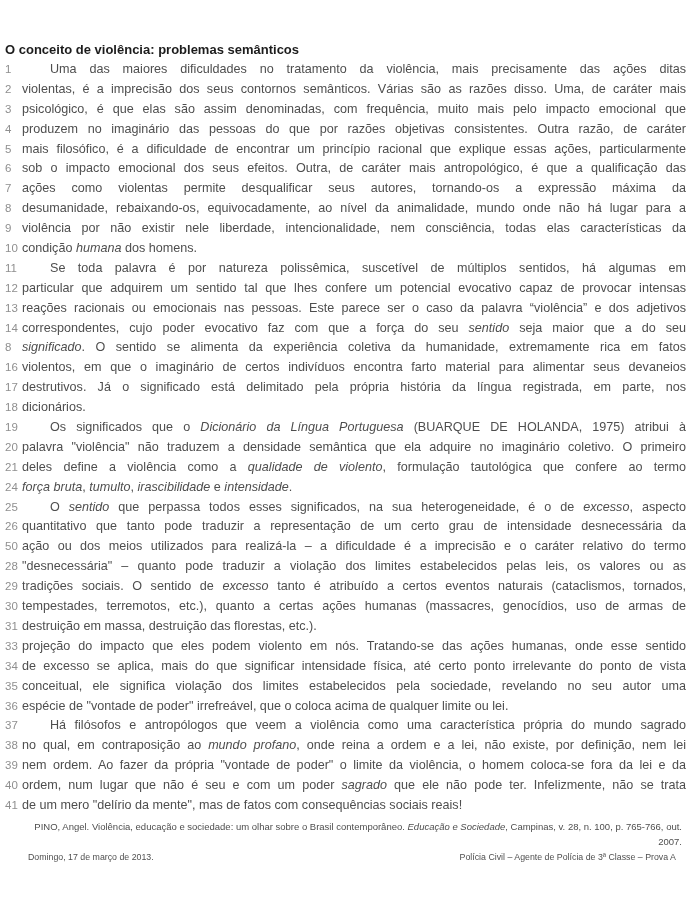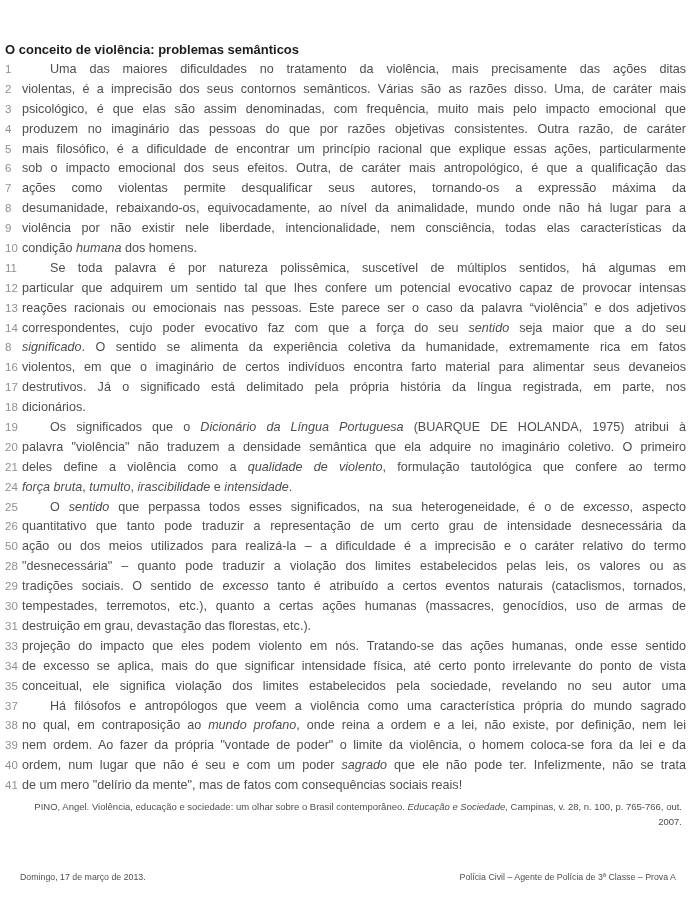--- a/index.html
+++ b/index.html
@@ -46,26 +46,26 @@
   .row.last .txt { text-align-last: left; }
   .citation {
     text-align: right;
     font-size: 9.5px;
     line-height: 15.5px;
     color: #4e4e4e;
     padding: 3px 4px 0 18px;
   }
   .footer {
     position: absolute;
-    left: 0; right: 0; top: 872px;
+    left: 0; right: 0; top: 852px;
     display: flex;
     justify-content: space-between;
     font-size: 8.8px;
     color: #4f4f4f;
-    padding: 0 16px 0 20px;
+    padding: 0 16px 0 28px;
   }
   i { font-style: italic; }
 </style>
 </head>
 <body>
 
 <div class="page">
   <div class="title">O conceito de violência: problemas semânticos</div>
 
   <div class="lines">
@@ -206,39 +206,43 @@
     <span class="txt">tradições sociais. O sentido de <i>excesso</i> tanto é atribuído a certos eventos naturais (cataclismos, tornados,</span>
   </div>
 
   <div class="row">
     <span class="num">30</span>
     <span class="txt">tempestades, terremotos, etc.), quanto a certas ações humanas (massacres, genocídios, uso de armas de</span>
   </div>
 
   <div class="row last">
     <span class="num">31</span>
-    <span class="txt">destruição em grau, devastação das florestas, etc.).</span>
+    <span class="txt">destruição em massa, destruição das florestas, etc.).</span>
   </div>
 
 
   <div class="row">
     <span class="num">33</span>
     <span class="txt">projeção do impacto que eles podem violento em nós. Tratando-se das ações humanas, onde esse sentido</span>
   </div>
 
   <div class="row">
     <span class="num">34</span>
     <span class="txt">de excesso se aplica, mais do que significar intensidade física, até certo ponto irrelevante do ponto de vista</span>
   </div>
 
   <div class="row">
     <span class="num">35</span>
     <span class="txt">conceitual, ele significa violação dos limites estabelecidos pela sociedade, revelando no seu autor uma</span>
   </div>
 
+  <div class="row last">
+    <span class="num">36</span>
+    <span class="txt">espécie de "vontade de poder" irrefreável, que o coloca acima de qualquer limite ou lei.</span>
+  </div>
 
   <div class="row first">
     <span class="num">37</span>
     <span class="txt">Há filósofos e antropólogos que veem a violência como uma característica própria do mundo sagrado</span>
   </div>
 
   <div class="row">
     <span class="num">38</span>
     <span class="txt">no qual, em contraposição ao <i>mundo profano</i>, onde reina a ordem e a lei, não existe, por definição, nem lei</span>
   </div>

